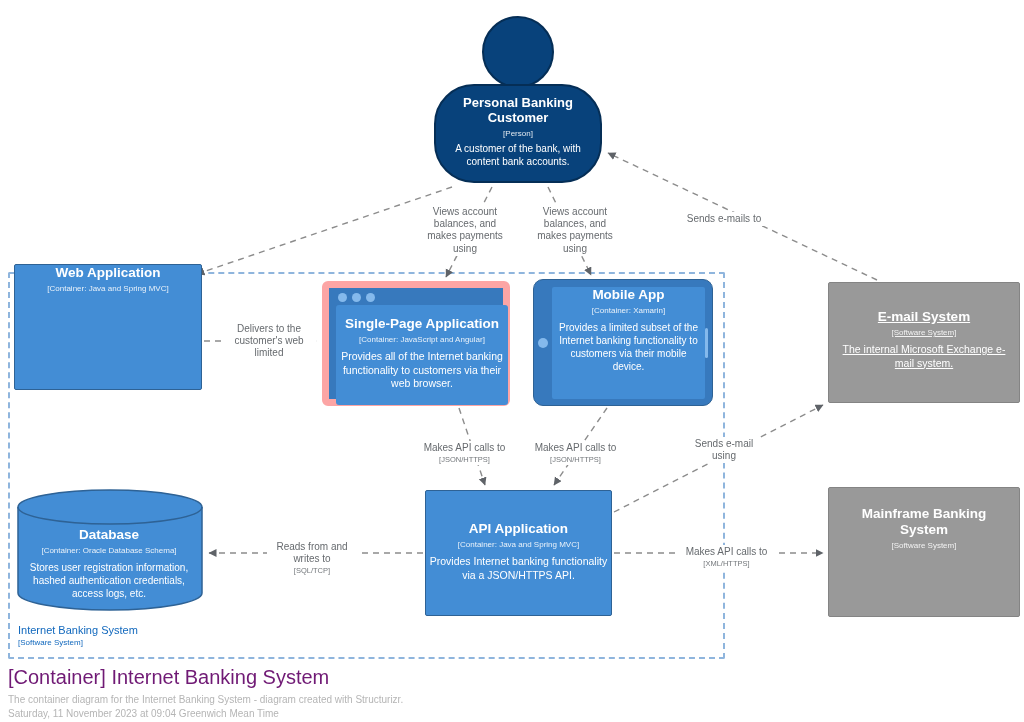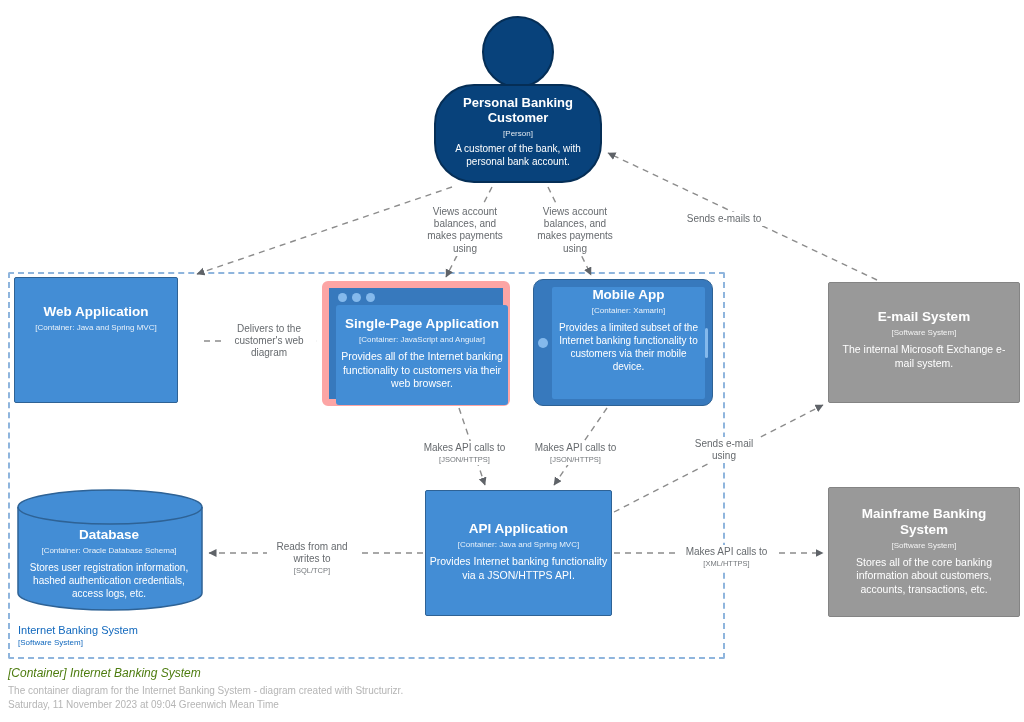--- a/index.html
+++ b/index.html
@@ -23,21 +23,21 @@
   
   #person-head{left:482px;top:16px;width:72px;height:72px;border-radius:50%;
                background:#08427b;border:2px solid #052e56;}
   #person-body{left:434px;top:84px;width:168px;height:99px;border-radius:40px;
                background:#08427b;border:2px solid #052e56;padding-top:9px;}
   #person-body .el-name{font-size:13px;width:150px;}
   #person-body .el-desc{font-size:10px;width:160px;margin-top:4px;}
 
   
   .container-box{background:#438dd5;border:1px solid #2e6295;border-radius:2px;}
-  #web-app{left:14px;top:277px;width:164px;height:126px;padding-top:26px;}
+  #web-app{left:14px;top:264px;width:188px;height:126px;}
   #web-app .el-desc{width:176px;}
   #api-app{left:425px;top:490px;width:187px;height:126px;padding-top:30px;}
   #api-app .el-desc{width:180px;}
 
   
   #spa{left:322px;top:281px;width:188px;height:125px;background:#3779bd;
        border:7px solid #fca5a5;border-radius:6px;}
   #spa .dot{position:absolute;width:9px;height:9px;border-radius:50%;background:#84b9ec;top:5px;}
   #spa .d1{left:9px;} #spa .d2{left:23px;} #spa .d3{left:37px;}
   #spa-inner{position:absolute;left:7px;top:17px;width:172px;height:100px;
@@ -50,21 +50,21 @@
   #mobile .home-btn{position:absolute;left:4px;top:58px;width:10px;height:10px;
                     border-radius:50%;background:#84b9ec;}
   #mobile .speaker{position:absolute;right:4px;top:48px;width:3px;height:30px;
                    border-radius:2px;background:#84b9ec;}
   #mobile-inner{position:absolute;left:18px;top:7px;width:153px;height:112px;
                 background:#438dd5;border-radius:2px;box-sizing:border-box;}
   #mobile-inner .el-desc{font-size:10px;width:148px;}
 
   
   .external-box{background:#999999;border:1px solid #848484;border-radius:2px;}
-  #email{left:828px;top:282px;width:192px;height:121px;padding-top:26px;}
+  #email{left:828px;top:282px;width:192px;height:121px;padding-top:26px;text-decoration:underline;}
   #email .el-desc{width:182px;}
   #mainframe{left:828px;top:487px;width:192px;height:130px;padding-top:18px;}
   #mainframe .el-name{width:150px;}
   #mainframe .el-desc{width:182px;}
 
   
   #database{left:17px;top:489px;width:186px;height:122px;background:transparent;border:none;}
   #db-shape{position:absolute;left:0;top:0;}
   #db-text{position:absolute;left:0;top:38px;width:184px;}
   #db-text .el-desc{font-size:10px;width:182px;}
@@ -81,21 +81,21 @@
   #lbl-sends-emails{left:671px;top:212px;width:102px;}
   #lbl-delivers{left:222px;top:322px;width:90px;}
   #lbl-spa-api{left:415px;top:441px;width:95px;white-space:nowrap;}
   #lbl-mobile-api{left:526px;top:441px;width:95px;white-space:nowrap;}
   #lbl-sends-email-using{left:690px;top:437px;width:64px;}
   #lbl-reads-writes{left:267px;top:540px;width:86px;}
   #lbl-api-mainframe{left:677px;top:545px;width:95px;white-space:nowrap;}
 
   
   #footer{position:absolute;left:8px;top:666px;z-index:5;text-align:left;}
-  #footer .f-title{font-size:12px;color:#4d7c0f;font-style:italic;}
+  #footer .f-title{font-size:20px;color:#701a75;}
   #footer .f-sub{font-size:10px;color:#b5b5b5;margin-top:5px;}
   #footer .f-date{font-size:10px;color:#b5b5b5;margin-top:3px;}
 </style>
 </head>
 <body>
 
 <div id="canvas">
 
   <div id="boundary"></div>
 
@@ -122,21 +122,21 @@
   <div class="edge-label" id="lbl-views-spa">
     <span>Views account balances, and makes payments using</span>
   </div>
   <div class="edge-label" id="lbl-views-mobile">
     <span>Views account balances, and makes payments using</span>
   </div>
   <div class="edge-label" id="lbl-sends-emails">
     <span>Sends e-mails to</span>
   </div>
   <div class="edge-label" id="lbl-delivers">
-    <span>Delivers to the customer's web diagram</span>
+    <span>Delivers to the customer's web limited</span>
   </div>
   <div class="edge-label" id="lbl-spa-api">
     <span>Makes API calls to</span>
     <span class="edge-tech">[JSON/HTTPS]</span>
   </div>
   <div class="edge-label" id="lbl-mobile-api">
     <span>Makes API calls to</span>
     <span class="edge-tech">[JSON/HTTPS]</span>
   </div>
   <div class="edge-label" id="lbl-sends-email-using">
@@ -148,21 +148,21 @@
   </div>
   <div class="edge-label" id="lbl-api-mainframe">
     <span>Makes API calls to</span>
     <span class="edge-tech">[XML/HTTPS]</span>
   </div>
 
   <div class="el" id="person-head"></div>
   <div class="el" id="person-body">
     <div class="el-name">Personal Banking Customer</div>
     <div class="el-meta">[Person]</div>
-    <div class="el-desc">A customer of the bank, with personal bank account.</div>
+    <div class="el-desc">A customer of the bank, with content bank accounts.</div>
   </div>
 
   <div class="el container-box" id="web-app">
     <div class="el-name">Web Application</div>
     <div class="el-meta">[Container: Java and Spring MVC]</div>
   </div>
 
   <div class="el" id="spa">
     <span class="dot d1"></span>
     <span class="dot d2"></span>
@@ -204,21 +204,20 @@
 
   <div class="el container-box" id="api-app">
     <div class="el-name">API Application</div>
     <div class="el-meta">[Container: Java and Spring MVC]</div>
     <div class="el-desc">Provides Internet banking functionality via a JSON/HTTPS API.</div>
   </div>
 
   <div class="el external-box" id="mainframe">
     <div class="el-name">Mainframe Banking System</div>
     <div class="el-meta">[Software System]</div>
-    <div class="el-desc">Stores all of the core banking information about customers, accounts, transactions, etc.</div>
   </div>
 
   <div id="boundary-label">
     <div class="b-name">Internet Banking System</div>
     <div class="b-meta">[Software System]</div>
   </div>
 
   <div id="footer">
     <div class="f-title">[Container] Internet Banking System</div>
     <div class="f-sub">The container diagram for the Internet Banking System - diagram created with Structurizr.</div>

